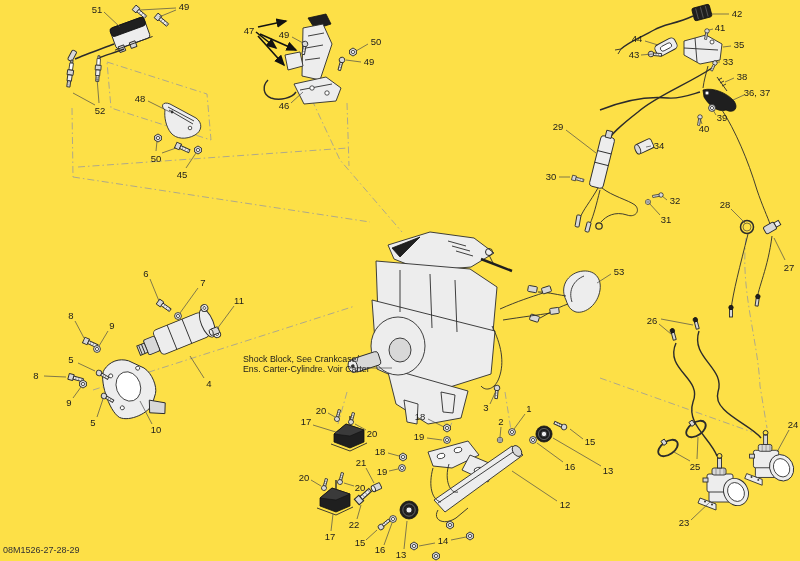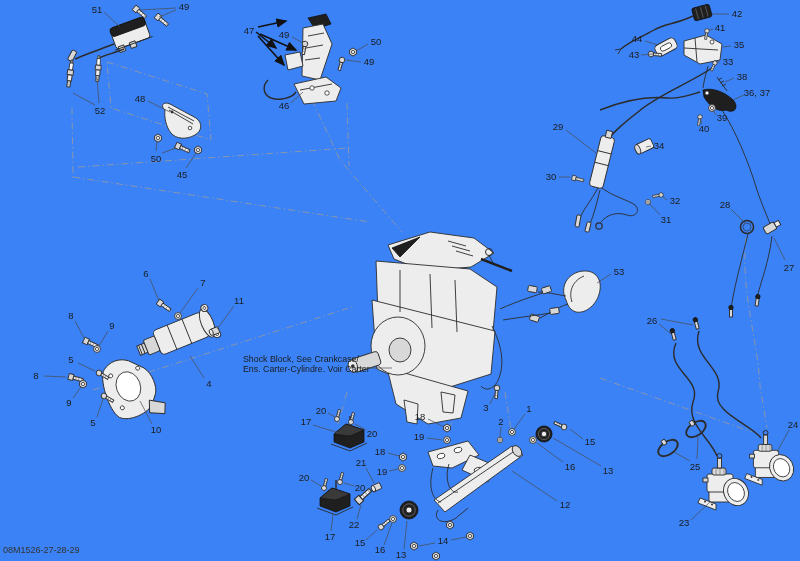--- a/index.html
+++ b/index.html
@@ -1,16 +1,16 @@
 <!DOCTYPE html>
 <html><head>
 <meta charset="utf-8">
 <style>
   html,body{margin:0;padding:0;background:#fff;}
-  .stage{position:relative;width:800px;height:561px;background:#3b82f6;overflow:hidden;
+  .stage{position:relative;width:800px;height:561px;background:#fde047;overflow:hidden;
          font-family:"Liberation Sans",sans-serif;}
   svg{display:block;}
   .callout{font:9.5px "Liberation Sans",sans-serif;fill:#1c1c1c;}
   .leader{stroke:#4a4a4a;stroke-width:0.7;fill:none;}
   .leader.arrow{stroke:#111;stroke-width:1.6;}
   .dash{stroke:#9a9a9a;stroke-width:0.8;fill:none;stroke-dasharray:7 3 1.5 3;}
   .ln{stroke:#2b2b2b;stroke-width:0.9;fill:none;}
   .ln2{stroke:#2b2b2b;stroke-width:1.4;fill:none;}
   .fl{fill:#ededed;stroke:#2b2b2b;stroke-width:0.9;}
   .fm{fill:#d8d8d8;stroke:#2b2b2b;stroke-width:0.9;}

